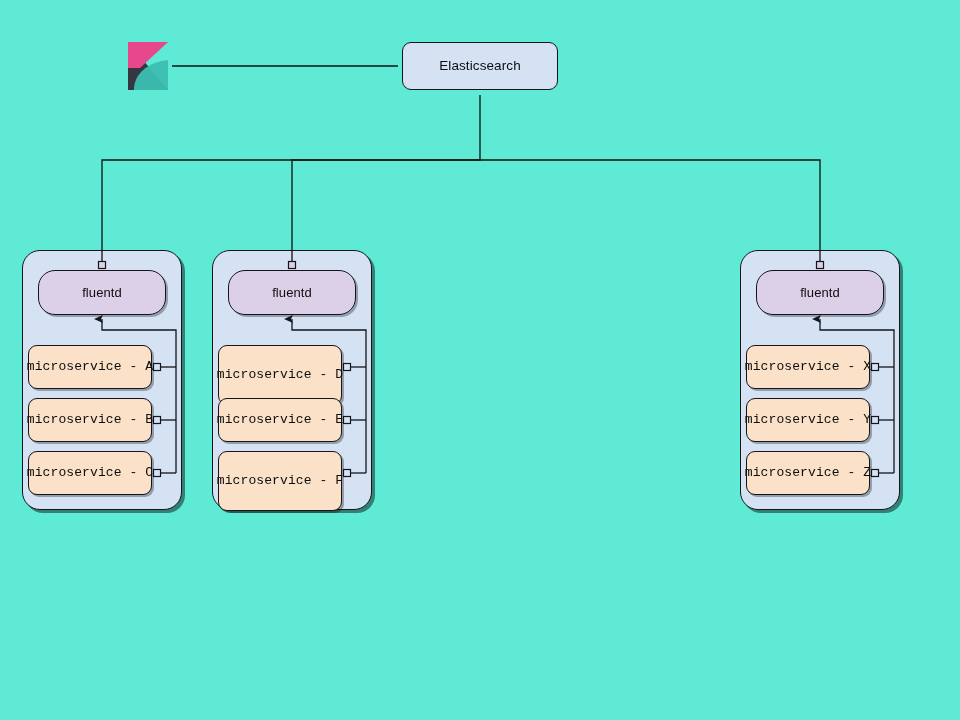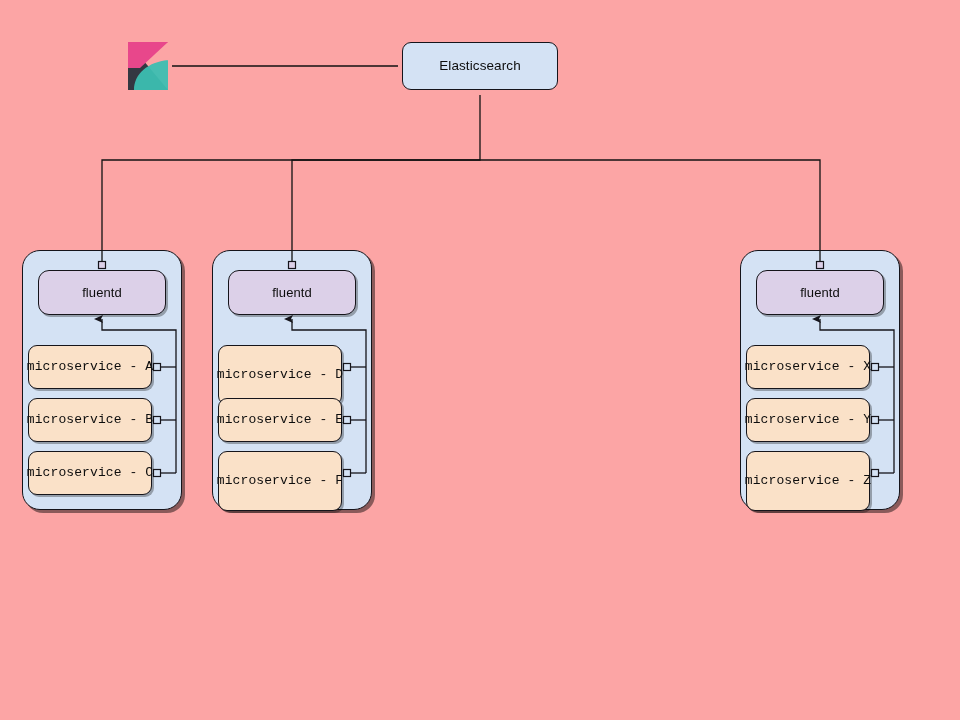--- a/index.html
+++ b/index.html
@@ -14,21 +14,21 @@
     overflow: hidden;
     font-family: "Liberation Sans", sans-serif;
     position: relative;
   }
 
   #canvas {
     position: absolute;
     left: 0; top: 0;
     width: 960px;
     height: 720px;
-    background: #fca5a5;
+    background: #5eead4;
   }
 
   
   .node {
     position: absolute;
     box-sizing: border-box;
     display: flex;
     align-items: center;
     justify-content: center;
     text-align: center;
@@ -46,21 +46,21 @@
     border-radius: 18px;
     box-shadow: 3px 3px 0 rgba(0,0,0,0.45);
     justify-content: flex-start;
     align-items: flex-start;
   }
 
   
   .fluentd {
     background: #dcd0e8;
     border: 1.2px solid #15141a;
-    border-radius: 11px;
+    border-radius: 17px;
     box-shadow: 2px 2px 0 rgba(0,0,0,0.30);
   }
 
   
   .microservice {
     background: #fae1c8;
     border: 1.2px solid #15141a;
     border-radius: 9px;
     box-shadow: 2px 2px 0 rgba(0,0,0,0.30);
     font-family: Liberation Mono, monospace;
@@ -150,21 +150,21 @@
   <div class="node fluentd" style="left:756px; top:270px; width:128px; height:45px;">
     <span>fluentd</span>
   </div>
 
   <div class="node microservice" style="left:746px; top:398px; width:124px; height:44px;">
     <span>microservice - Y</span>
   </div>
   <div class="node microservice" style="left:746px; top:345px; width:124px; height:44px;">
     <span>microservice - X</span>
   </div>
-  <div class="node microservice" style="left:746px; top:451px; width:124px; height:60px;">
+  <div class="node microservice" style="left:746px; top:451px; width:124px; height:44px;">
     <span>microservice - Z</span>
   </div>
 
   <svg id="wires" viewBox="0 0 960 720" xmlns="http://www.w3.org/2000/svg">
     <defs>
       <marker id="arrowUp" markerWidth="10" markerHeight="10" refX="5" refY="8" orient="auto" markerUnits="userSpaceOnUse">
         <path d="M5,0 L9,9 L5,7 L1,9 Z" fill="#15141a"></path>
       </marker>
     </defs>
 

